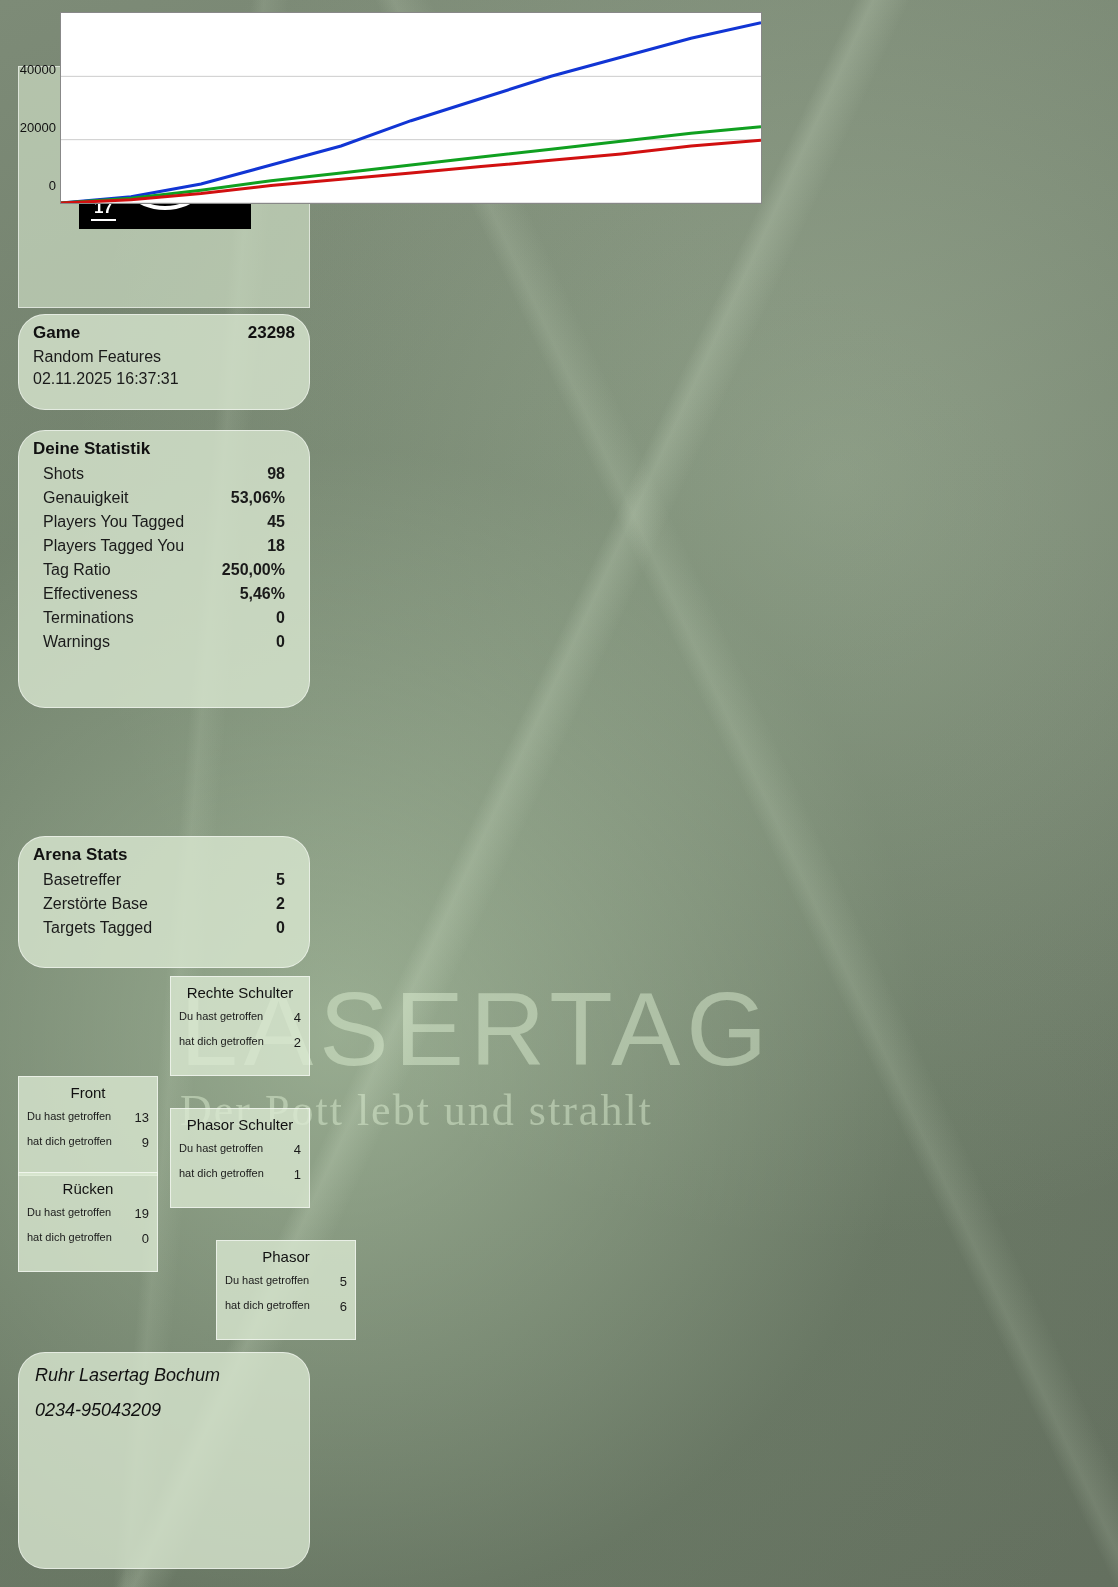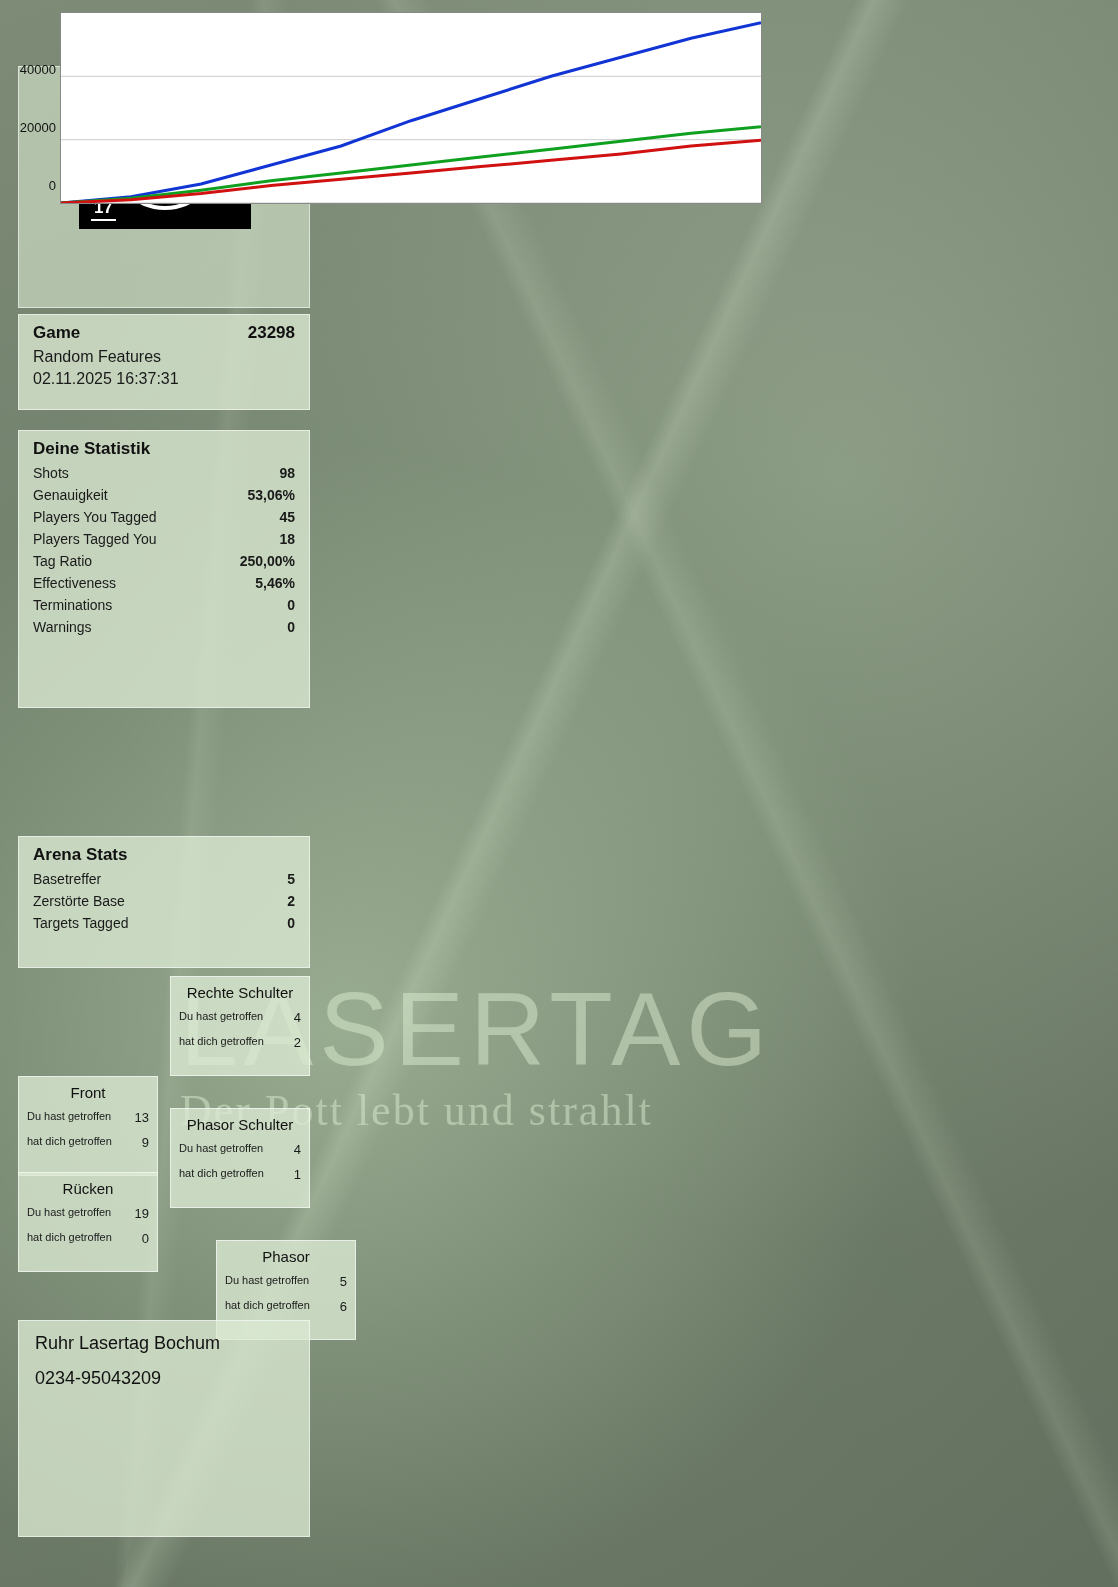--- a/index.html
+++ b/index.html
@@ -37,21 +37,21 @@
     display:block;font-family:"Liberation Serif", serif;font-size:44px;
     letter-spacing:2px;color:rgba(226,243,214,.45);margin-top:4px;
   }
 
   
   .panel{
     position:absolute;
     background:rgba(214,230,205,.62);
     border:1px solid rgba(255,255,255,.55);
   }
-  .panel-solid{background:rgba(219,233,210,.78);}
+  .panel-solid{background:rgba(219,233,210,.78);border-radius:27px;}
 
   
   #header{
     left:18px;top:14px;width:1082px;height:46px;
     background:rgba(216,231,207,.72);
     border:1px solid rgba(255,255,255,.6);
     display:flex;align-items:center;
   }
   #player-name{
     width:300px;color:#1135d4;font-size:27px;font-weight:bold;padding-left:14px;
@@ -87,40 +87,40 @@
   .logo-bottom-text{position:absolute;bottom:4px;left:0;right:0;text-align:center;color:#fff;font-size:9px;letter-spacing:2px;}
   #logo-number{
     position:absolute;left:12px;bottom:8px;color:#fff;font-size:17px;font-weight:bold;
     border-bottom:2px solid #fff;padding:0 3px 1px 3px;
   }
 
   
   #game-panel{left:18px;top:314px;width:290px;height:94px;}
   #stats-panel{left:18px;top:430px;width:290px;height:276px;}
   #arena-panel{left:18px;top:836px;width:290px;height:130px;}
-  .kv{display:flex;justify-content:space-between;padding:3px 14px;font-size:14px;color:#1a1a1a;}
+  .kv{display:flex;justify-content:space-between;padding:3px 24px;font-size:16px;color:#1a1a1a;}
   .kv .k{}
   .kv .v{font-weight:bold;}
   .blk-title{font-size:17px;font-weight:bold;color:#111;padding:8px 14px 3px 14px;}
   .blk-title-row{display:flex;justify-content:space-between;padding:8px 14px 3px 14px;font-size:17px;font-weight:bold;color:#111;}
   .line{padding:2px 14px;font-size:16px;color:#1a1a1a;}
 
   
   .bp{position:absolute;background:rgba(219,233,210,.78);border:1px solid rgba(255,255,255,.6);}
   .bp h4{margin:0;padding:7px 0 4px 0;text-align:center;font-size:15px;font-weight:normal;color:#111;}
   .bp .row{display:flex;justify-content:space-between;font-size:11px;color:#1a1a1a;padding:5px 8px 5px 8px;}
   .bp .row .val{font-size:13px;}
   #bp-rechte{left:170px;top:976px;width:138px;height:98px;}
   #bp-front{left:18px;top:1040px;width:138px;height:98px;margin-top:36px;}
   #bp-linke{left:170px;top:1108px;width:138px;height:98px;}
   #bp-ruecken{left:18px;top:1172px;width:138px;height:98px;}
   #bp-phasor{left:170px;top:1240px;width:138px;height:98px;margin-left:46px;}
 
   
-  #address-panel{left:18px;top:1320px;width:290px;height:215px;}
+  #address-panel{left:18px;top:1352px;width:290px;height:215px;font-style:italic;}
   .addr-line{font-size:18px;color:#111;padding:12px 16px 2px 16px;}
 
   
   #main-panel{left:318px;top:66px;width:782px;height:1285px;background:rgba(214,230,205,.55);border:1px solid rgba(255,255,255,.5);}
   .hdr-two{display:flex;font-size:15px;font-weight:bold;color:#111;padding:6px 0 2px 0;}
   #hdr-you{margin-left:10px;width:300px;}
   #hdr-them{margin-left:2px;}
 
   table.scores{border-collapse:collapse;width:100%;font-size:14px;color:#111;}
   table.scores td,table.scores th{padding:0;}

